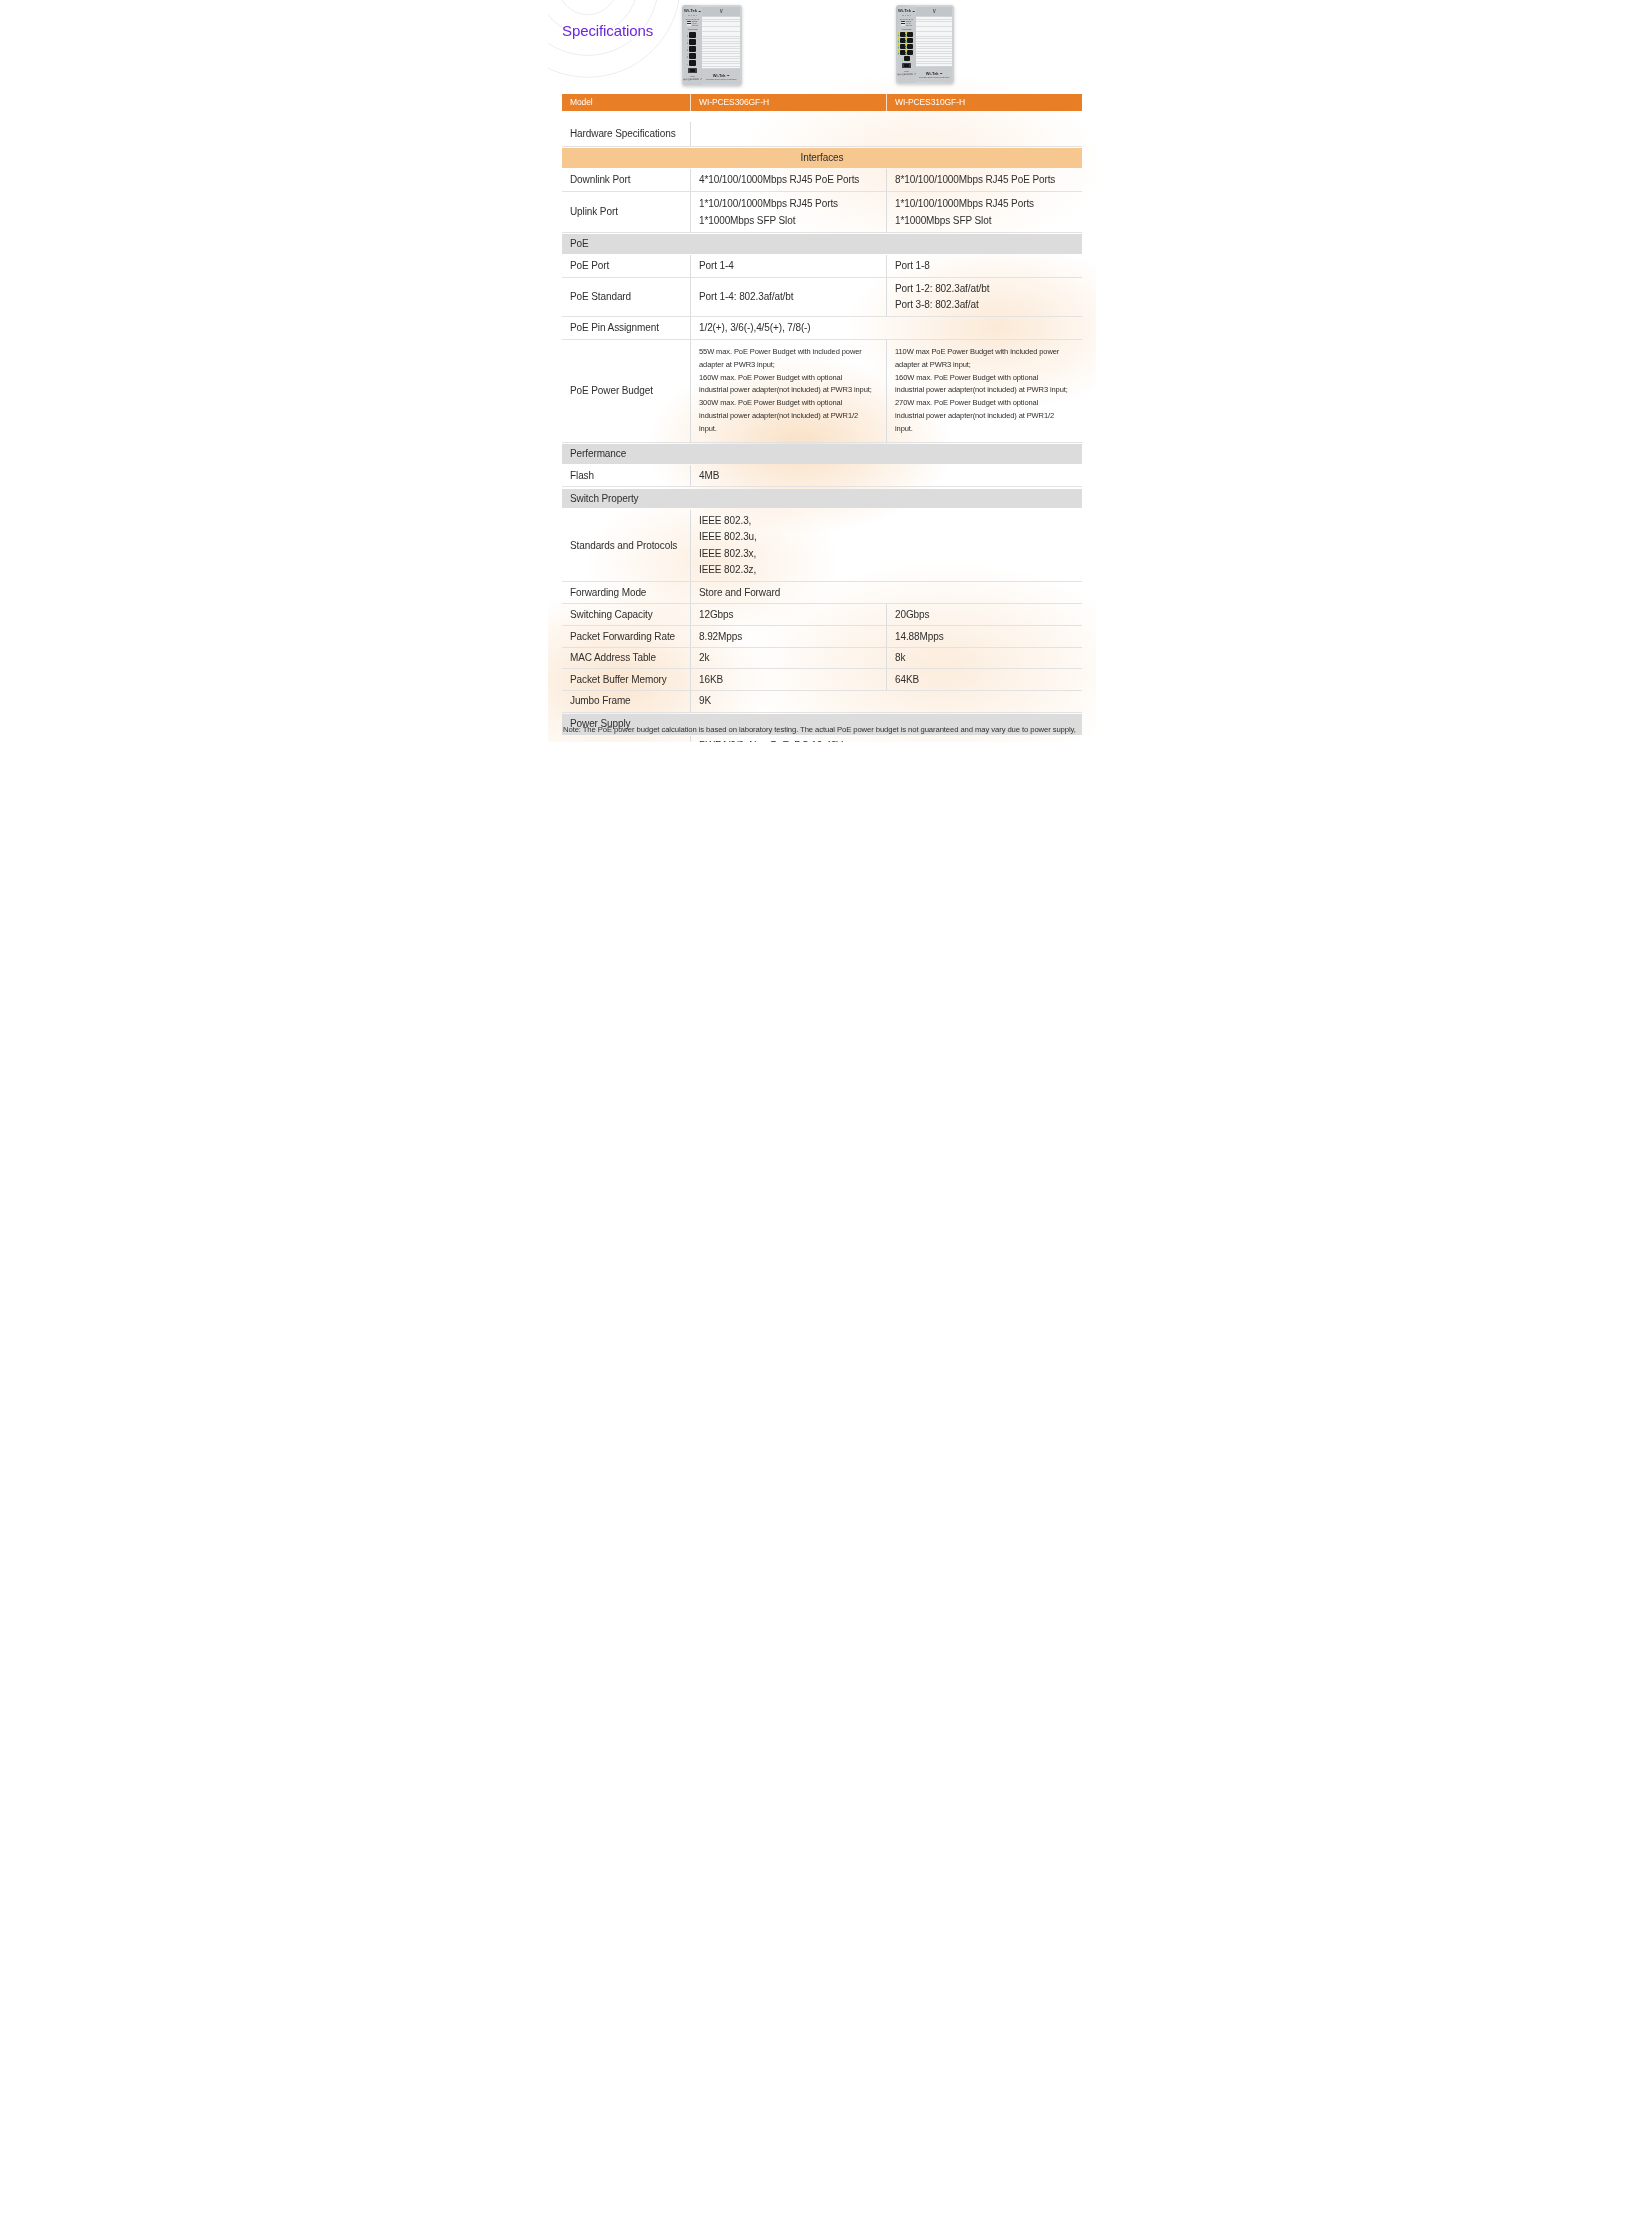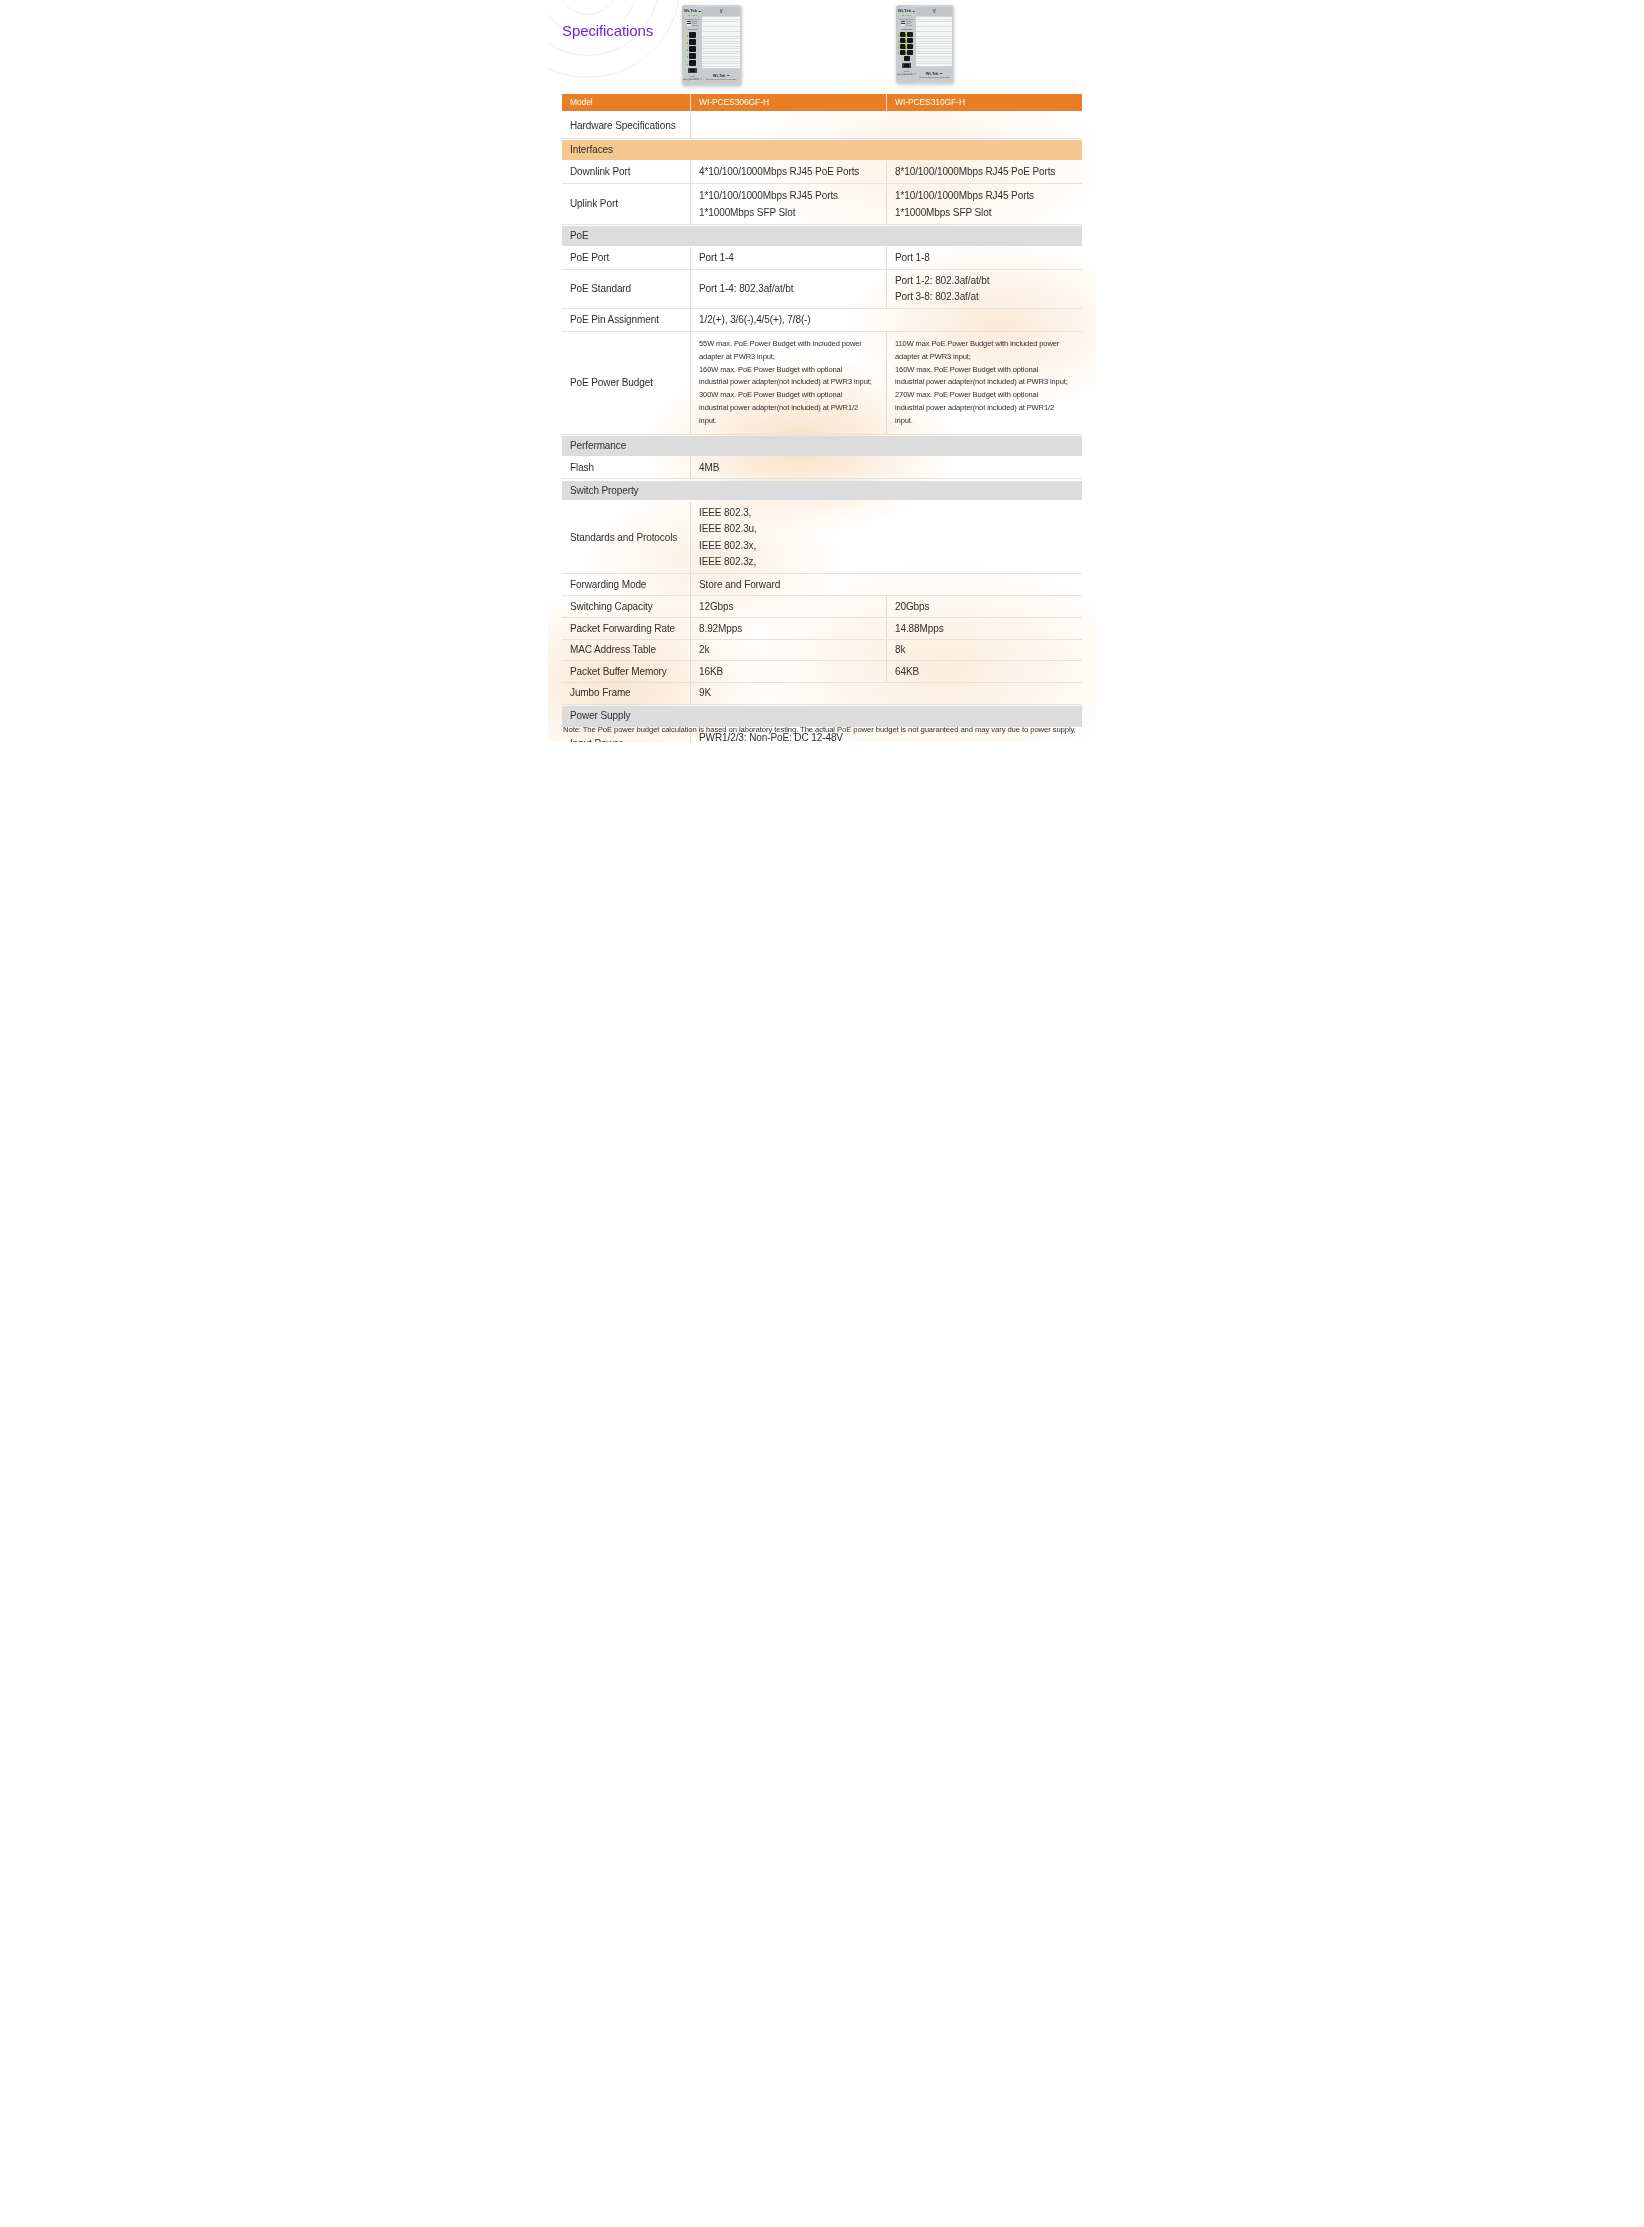--- a/index.html
+++ b/index.html
@@ -55,26 +55,26 @@
   .f-brand .p-logo{font-size:4px;}
   .f-tag{font-size:1.7px;color:#4a4a4a;white-space:nowrap;}
 
   
   .spec-table{position:absolute;left:14px;top:94px;width:520px;}
   .trow{display:grid;grid-template-columns:128px 196px 1fr;border-bottom:0.5px solid #e2e2e2;background:transparent;}
   .trow.merged{grid-template-columns:128px 1fr;}
   .trow:last-child{border-bottom:none;}
   .cell{display:flex;flex-direction:column;justify-content:center;padding:3px 8px;box-sizing:border-box;font-size:10px;letter-spacing:-0.1px;line-height:1.35;}
   .c2,.c3{border-left:1px solid #dadde0;}
-  .header-row{grid-template-columns:128px 196px 1fr;background:#e87e26;color:#ffffff;min-height:16px;border-bottom:none;margin-bottom:3px;}
+  .header-row{grid-template-columns:128px 196px 1fr;background:#e87e26;color:#ffffff;min-height:16px;border-bottom:none;margin-bottom:11px;}
   .header-row .cell{font-size:8.5px;}
   .header-row .c2,.header-row .c3{border-left:1px solid rgba(255,255,255,.75);}
   .section-row{display:block;border-bottom:none;margin:1.5px 0;}
   .section-row .cell{justify-content:center;}
-  .section-row.orange{background:#f6c78f;}
+  .section-row.orange{background:#f6c78f;text-align:center;}
   .section-row.gray{background:#dcdcdc;}
   .lines span{display:block;}
   .lh34 span{line-height:17px;}
   .lh33 span{line-height:16.4px;}
   .lh26 span{line-height:13px;}
   .budget{font-size:7.5px;line-height:12.7px;padding-right:13px;}
   .std-grid{display:grid;grid-template-columns:123px 1fr;}
   .std-grid .lines span{line-height:16.4px;}
 
   

